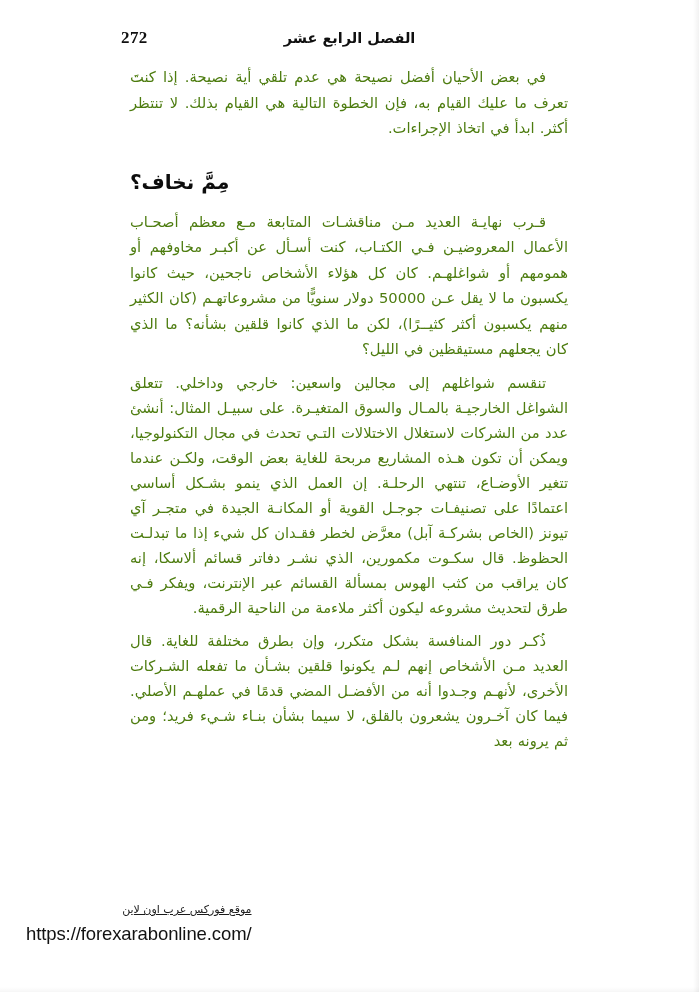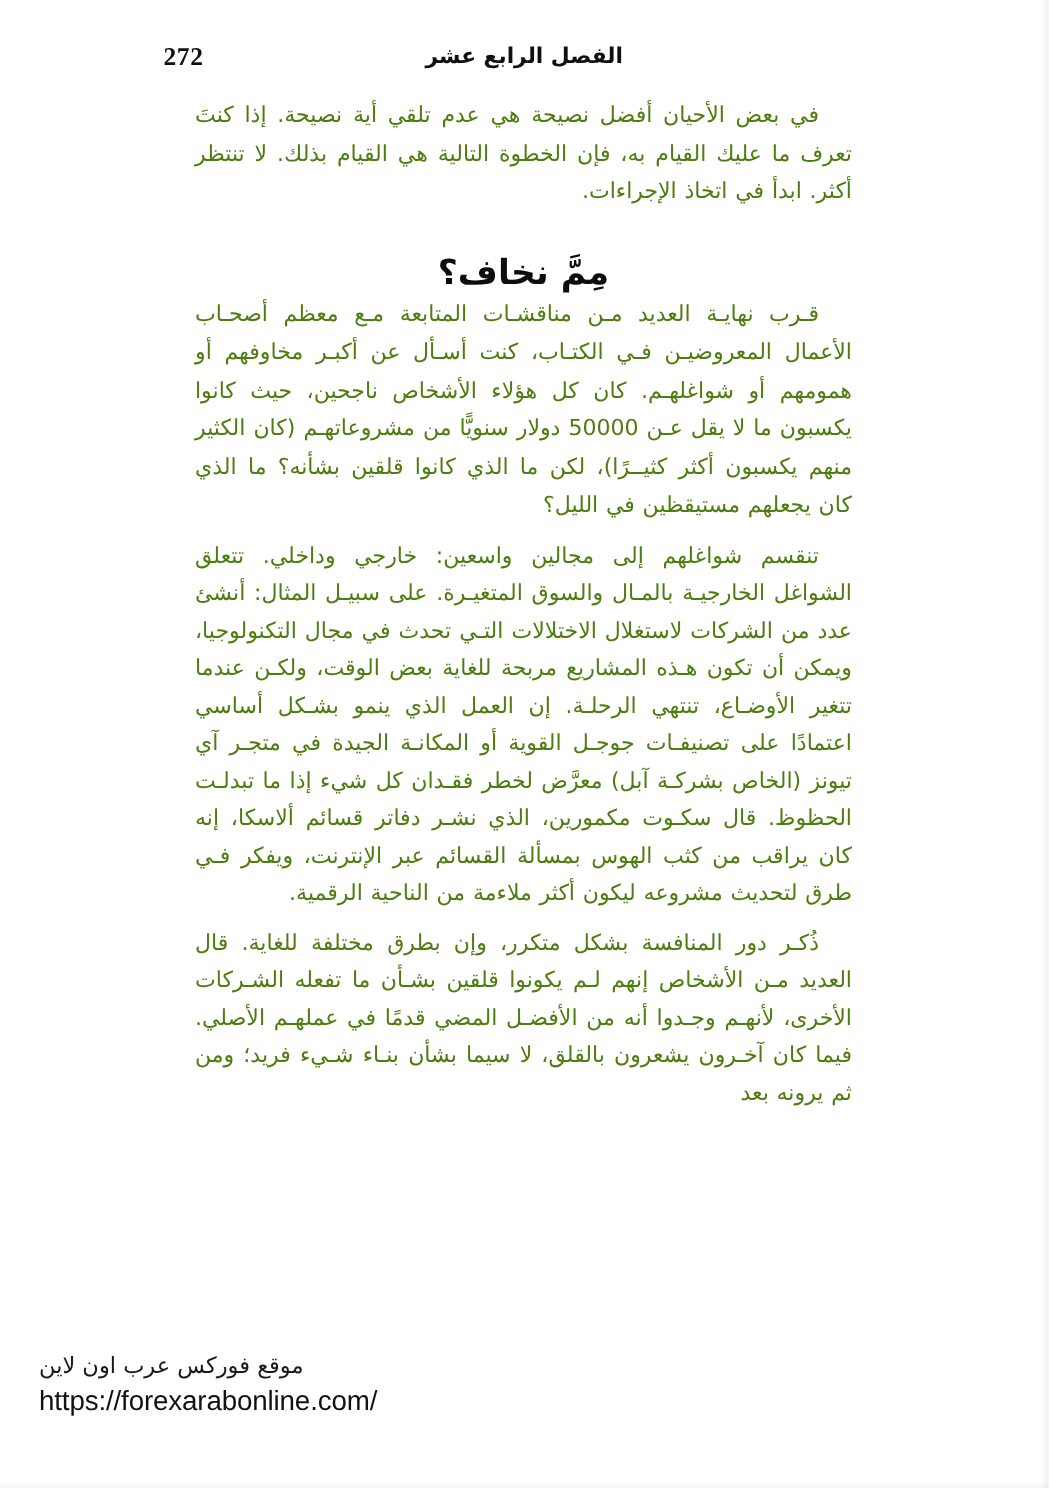--- a/index.html
+++ b/index.html
@@ -27,21 +27,21 @@
   .running-head {
     position: absolute;
     top: 26px;
     left: 105px;
     right: 105px;
     height: 30px;
     direction: rtl;
   }
   .page-number {
     position: absolute;
-    left: 4px;
+    left: 16px;
     top: 2px;
     font-size: 17px;
     font-weight: 700;
     letter-spacing: 0.4px;
     color: #101010;
     font-family: "Liberation Serif", "DejaVu Serif", serif;
   }
   .chapter-title {
     position: absolute;
     left: 50%;
@@ -71,48 +71,49 @@
     line-height: 25.5px;
     text-align: justify;
     text-indent: 22px;
     word-spacing: 0.5px;
     color: #4d7c0f;
   }
 
   .para.tight { line-height: 25px; }
 
   .section-heading {
-    margin: 26px 0 0 0;
-    font-size: 23px;
+    margin: 26px 0 12px 0;
+    font-size: 20px;
     font-weight: 700;
-    text-align: center;
+    text-align: left;
     text-indent: 0;
     letter-spacing: 0.2px;
     color: #0d0d0d;
     line-height: 30px;
   }
 
   .gap-sm { height: 6px; }
 
   
   .watermark {
     position: absolute;
     left: 26px;
     bottom: 46px;
     direction: rtl;
     text-align: center;
     color: #1a1a1a;
   }
   .watermark-ar {
-    font-size: 15px;
+    font-size: 11px;
     line-height: 22px;
     letter-spacing: 0.2px;
     font-family: "DejaVu Sans", "Liberation Sans", sans-serif;
     margin-bottom: 1px;
-    text-align: left;
+    text-align: right;
+    text-decoration: underline;
   }
   .watermark-url {
     direction: ltr;
     font-size: 18.5px;
     line-height: 24px;
     letter-spacing: -0.1px;
     font-family: "Liberation Sans", "DejaVu Sans", sans-serif;
     text-align: center;
     color: #121212;
   }

